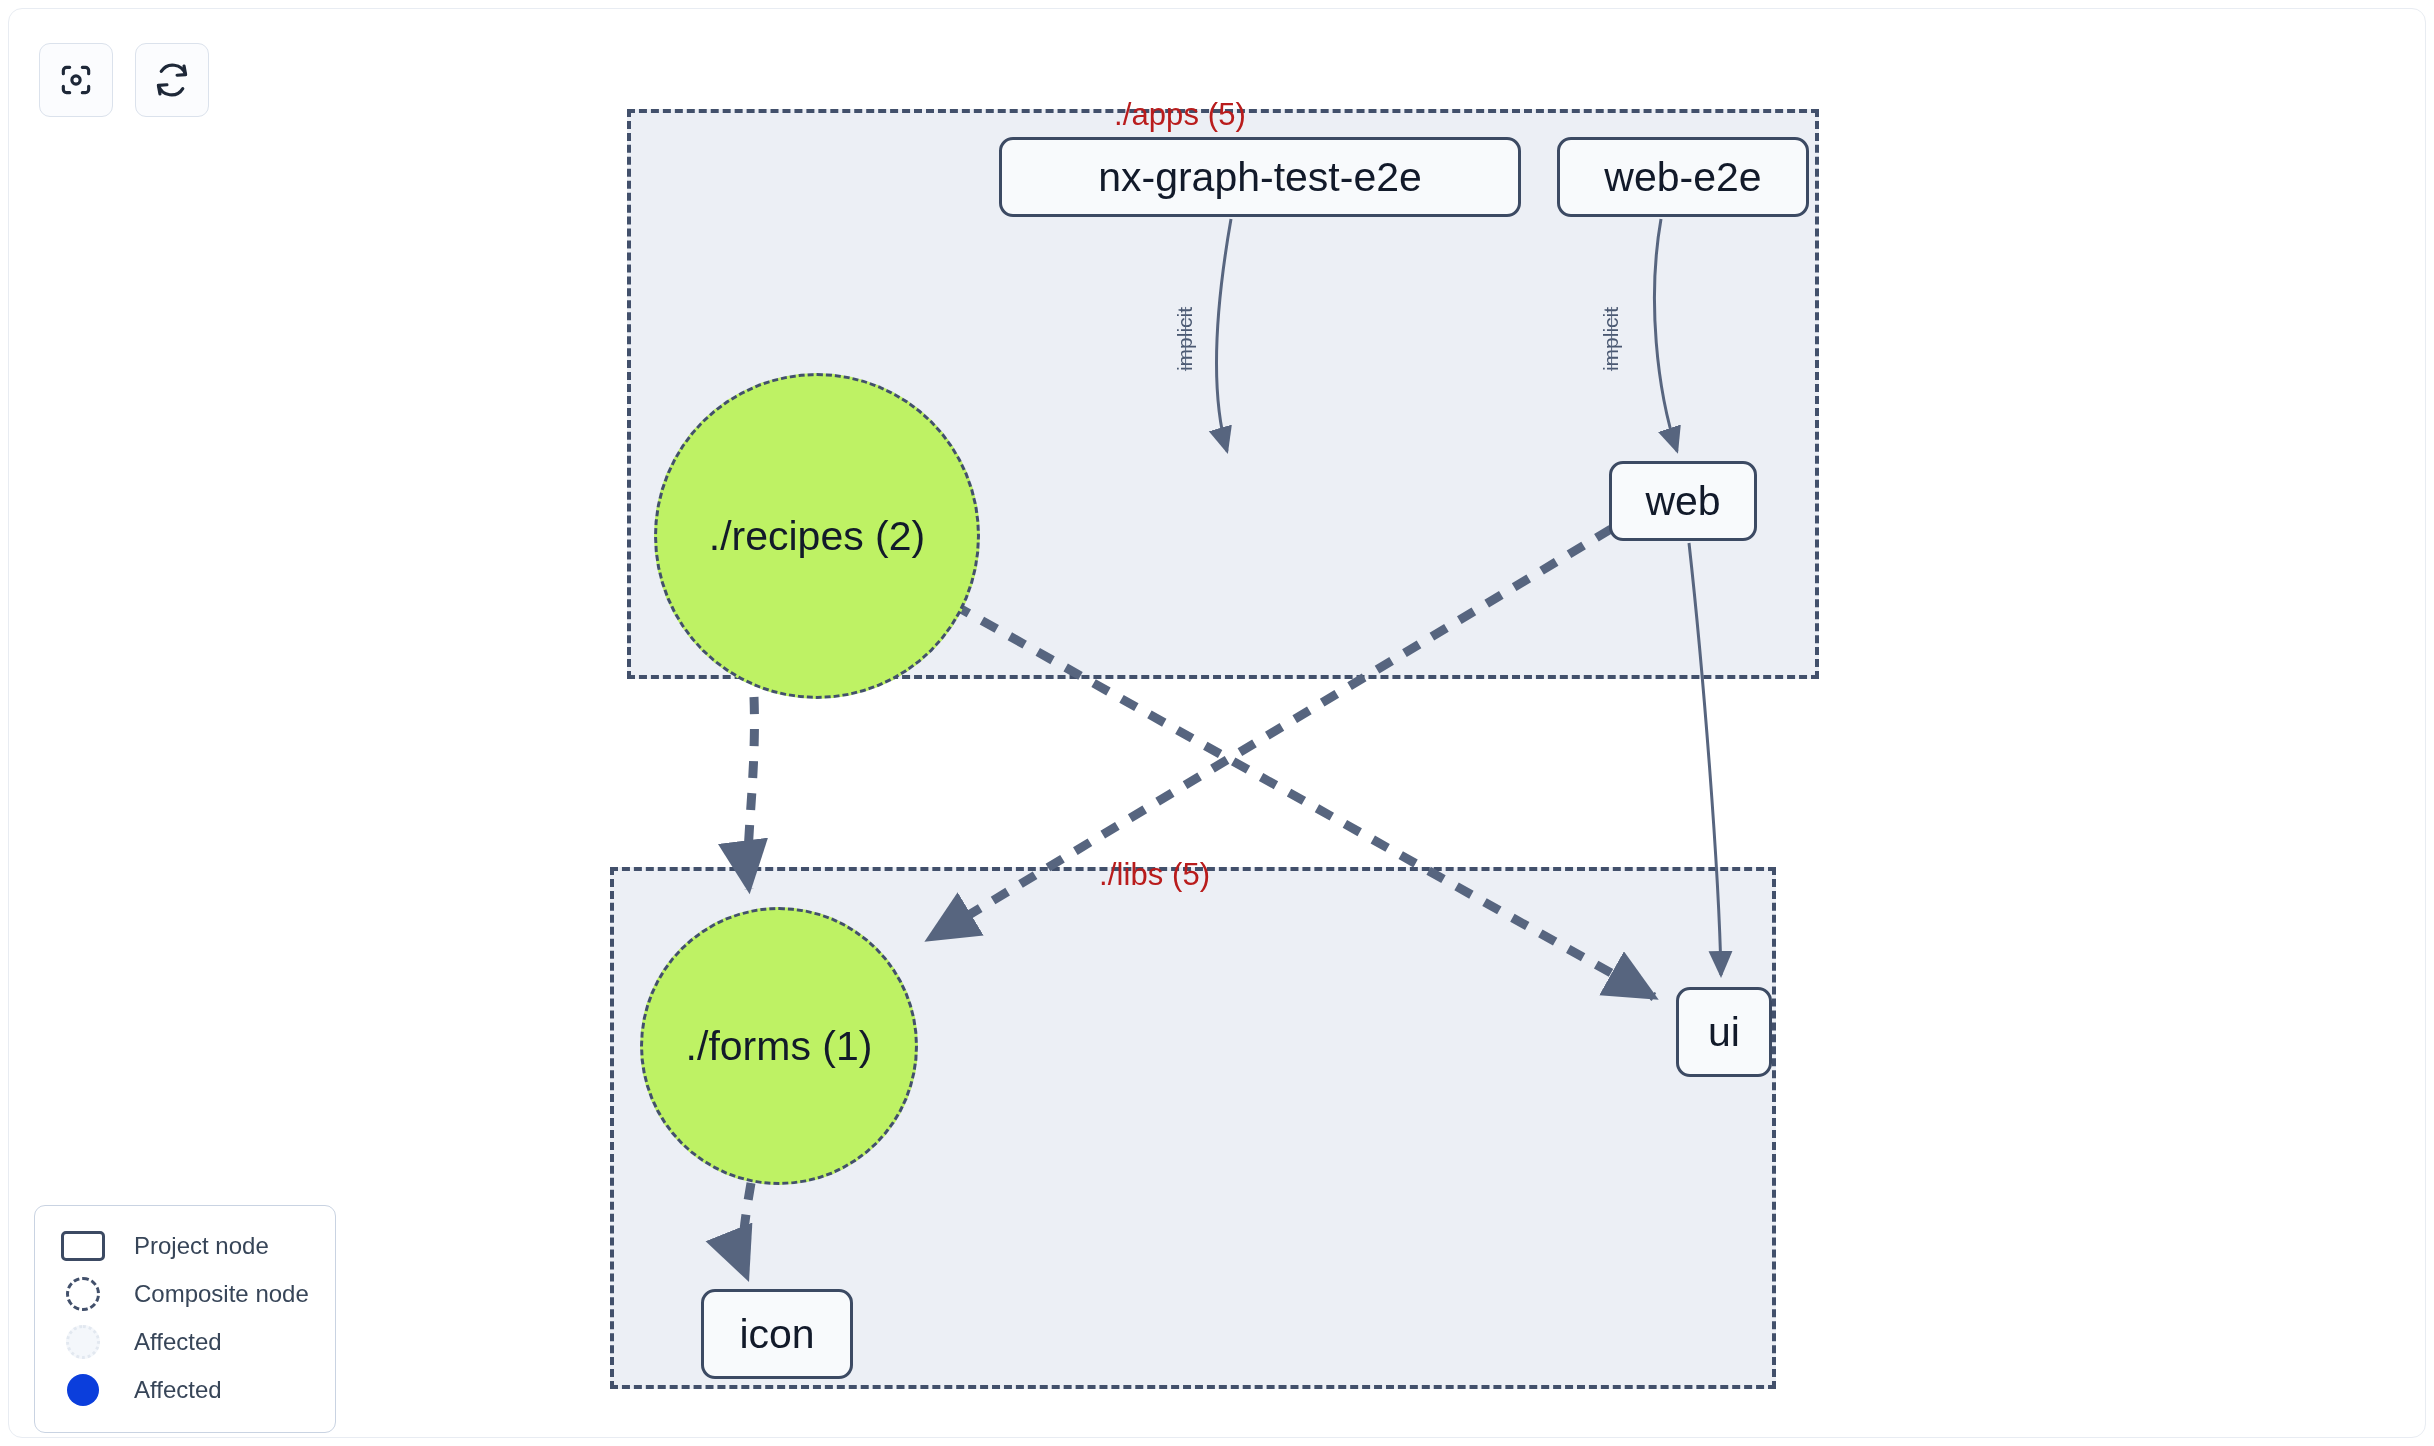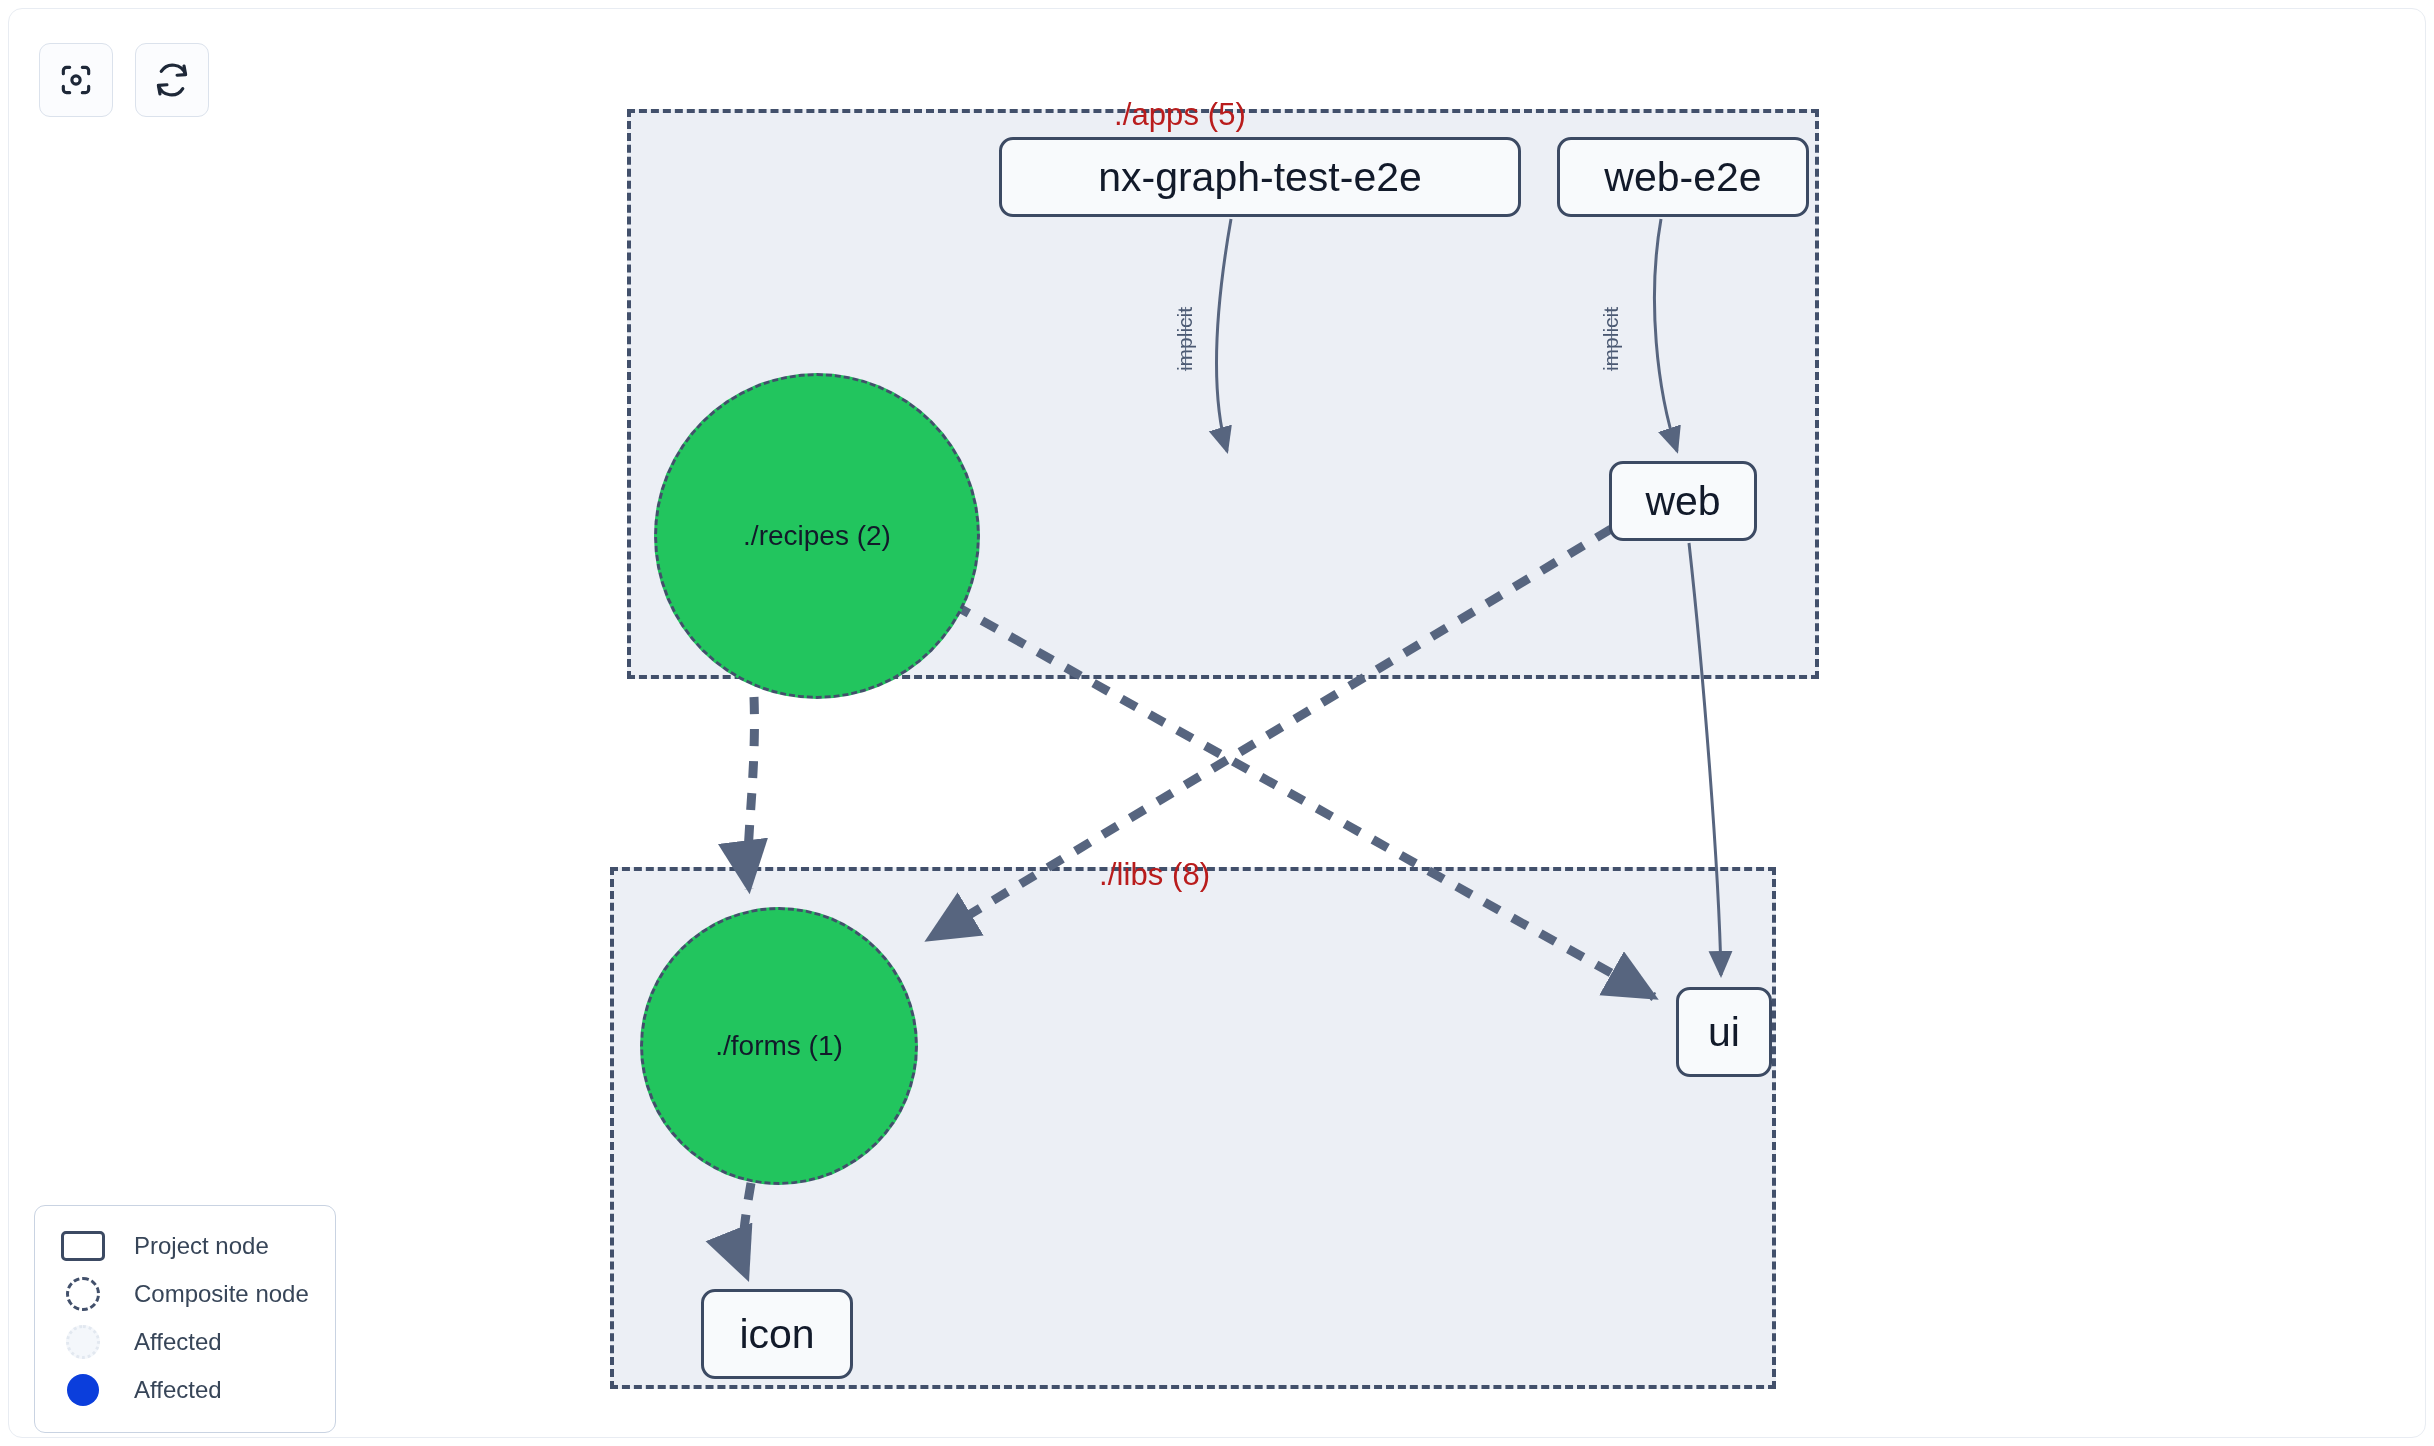--- a/index.html
+++ b/index.html
@@ -115,27 +115,27 @@
   #node-nx-graph-test-e2e { left: 990px; top: 128px; width: 522px; height: 80px; }
   #node-web-e2e           { left: 1548px; top: 128px; width: 252px; height: 80px; }
   #node-nx-graph-test     { left: 1044px; top: 452px; width: 370px; height: 80px; }
   #node-web               { left: 1600px; top: 452px; width: 148px; height: 80px; }
   #node-ui                { left: 1667px; top: 978px; width: 96px; height: 90px; }
   #node-icon              { left: 692px; top: 1280px; width: 152px; height: 90px; }
 
   
   .composite-node {
     position: absolute;
-    background: #22c55e;
+    background: #bef264;
     border: 3px dashed #42506b;
     border-radius: 50%;
     display: flex;
     align-items: center;
     justify-content: center;
-    font-size: 28px;
+    font-size: 41px;
     color: #121a2a;
     white-space: nowrap;
     z-index: 20;
     cursor: pointer;
   }
 
   #node-recipes { left: 645px; top: 364px; width: 326px; height: 326px; }
   #node-forms   { left: 631px; top: 898px; width: 278px; height: 278px; }
 
   
@@ -237,21 +237,21 @@
       </span>
     </button>
   </div>
 
   <div id="graph-canvas">
 
     <div class="group-box" id="group-apps"></div>
     <div class="group-box" id="group-libs"></div>
 
     <div class="group-label" id="label-apps">./apps (5)</div>
-    <div class="group-label" id="label-libs">./libs (8)</div>
+    <div class="group-label" id="label-libs">./libs (5)</div>
 
     <svg id="edge-layer" viewBox="0 0 2418 1430" preserveAspectRatio="none">
       <defs>
         <marker id="ah-thin" markerWidth="10" markerHeight="10" refX="8" refY="4" orient="auto" markerUnits="strokeWidth">
           <path d="M0,0 L9,4 L0,8 z" fill="#57657f"></path>
         </marker>
         <marker id="ah-thick" markerWidth="6.5" markerHeight="6.5" refX="5.4" refY="2.8" orient="auto" markerUnits="strokeWidth">
           <path d="M0,0 L6,2.8 L0,5.6 z" fill="#57657f"></path>
         </marker>
       </defs>

